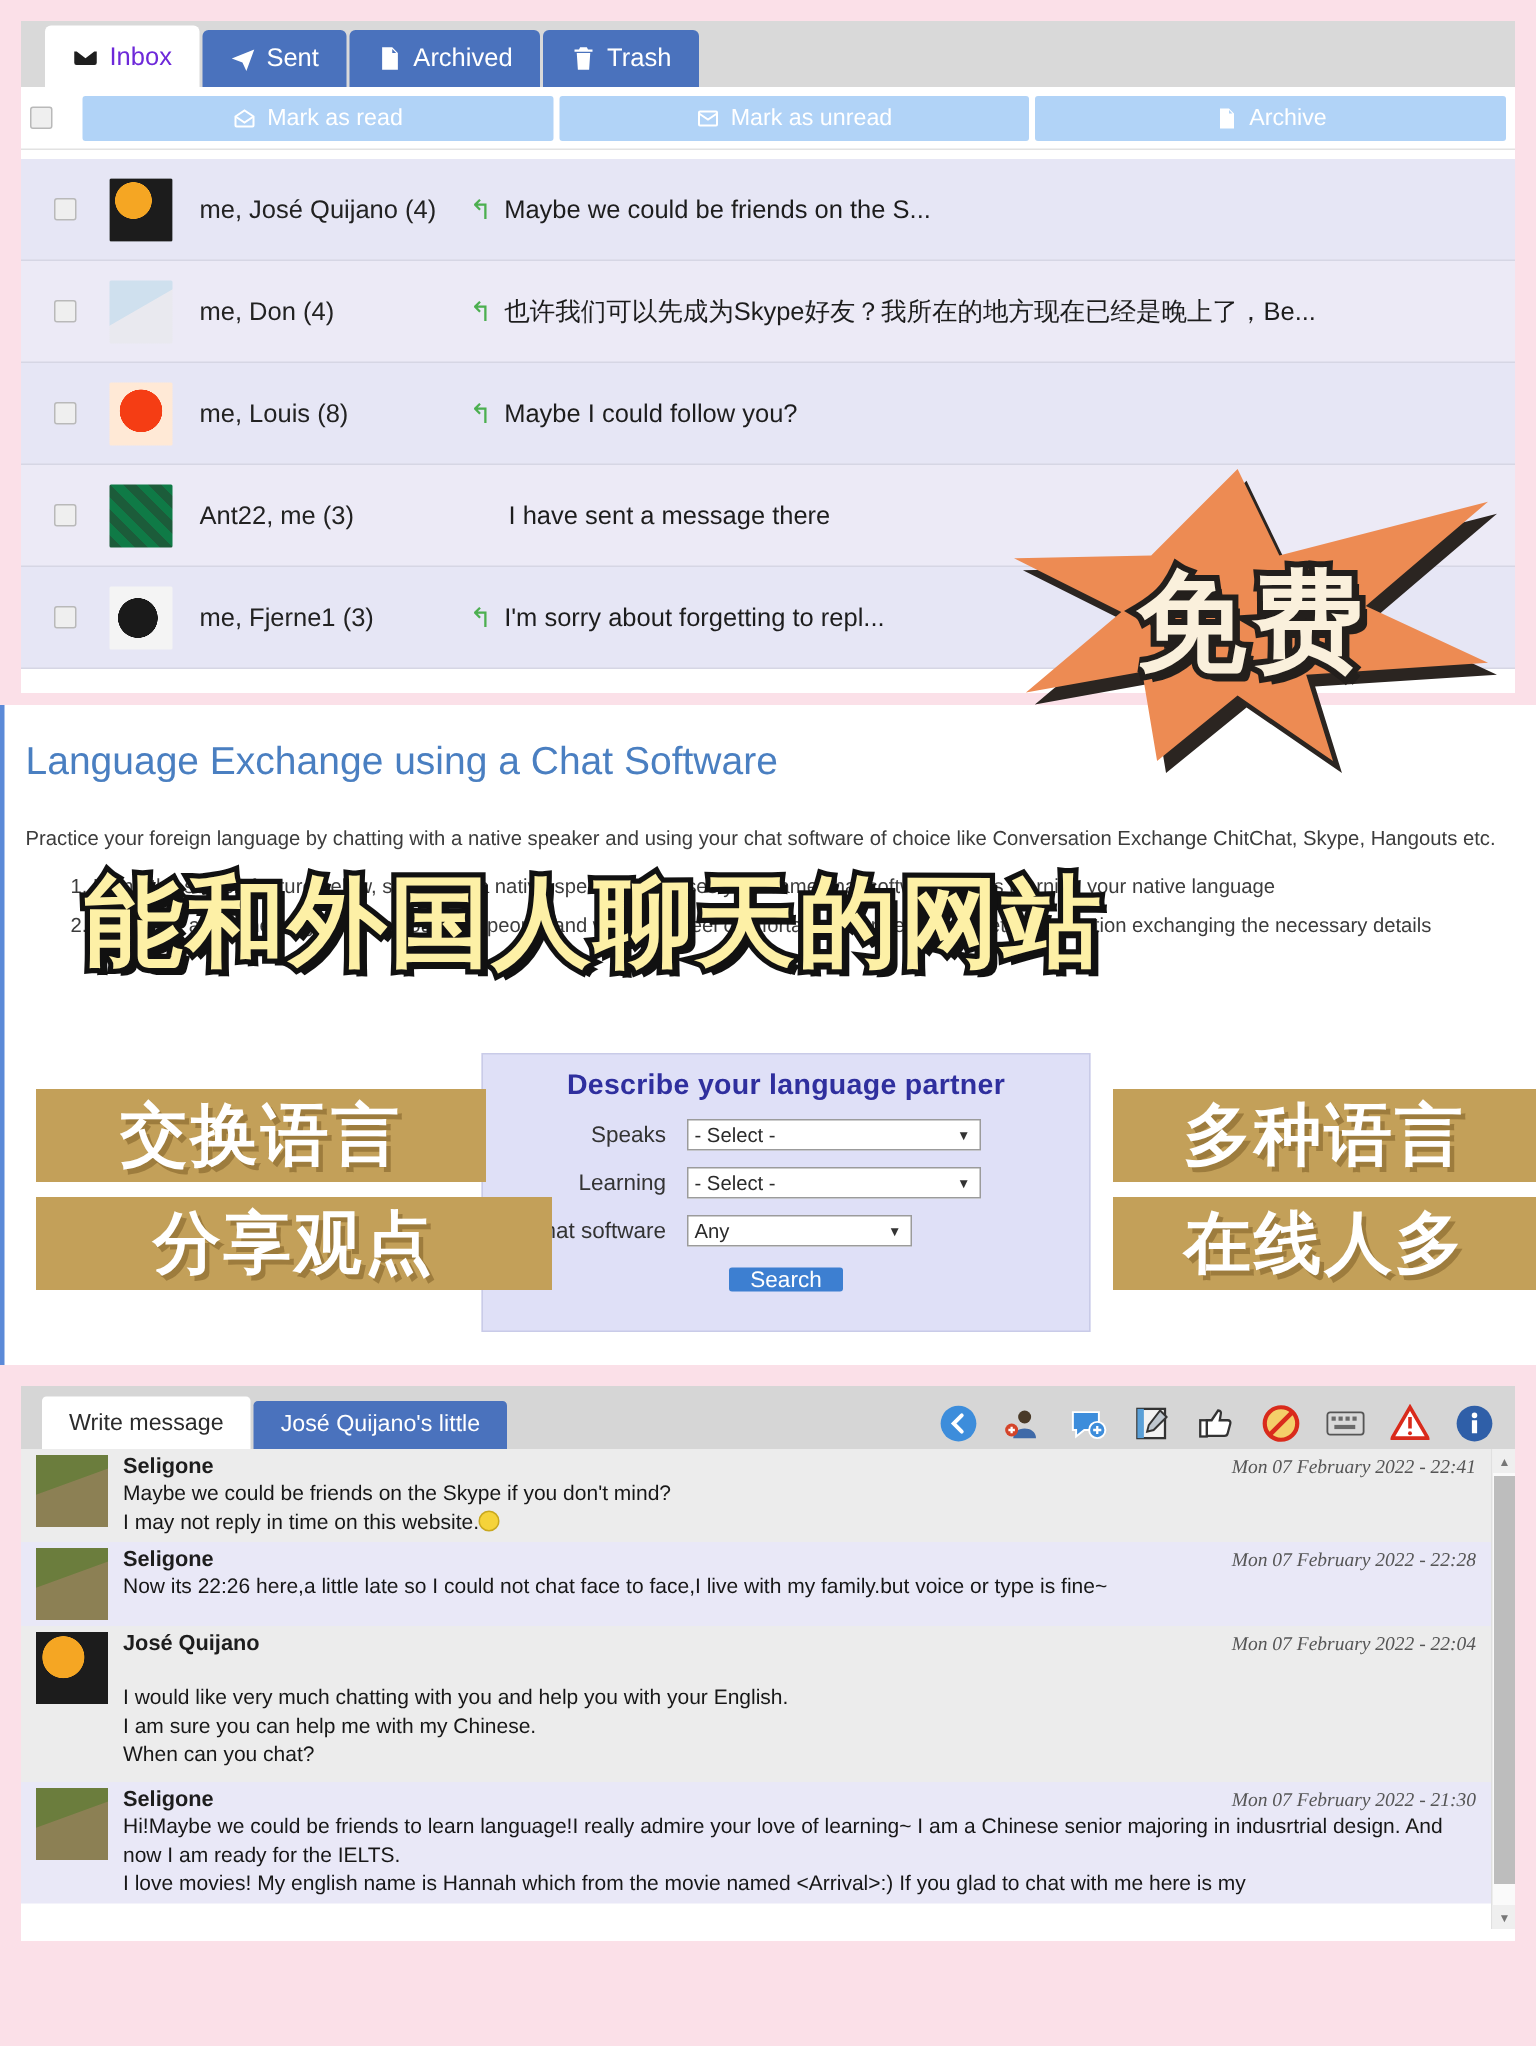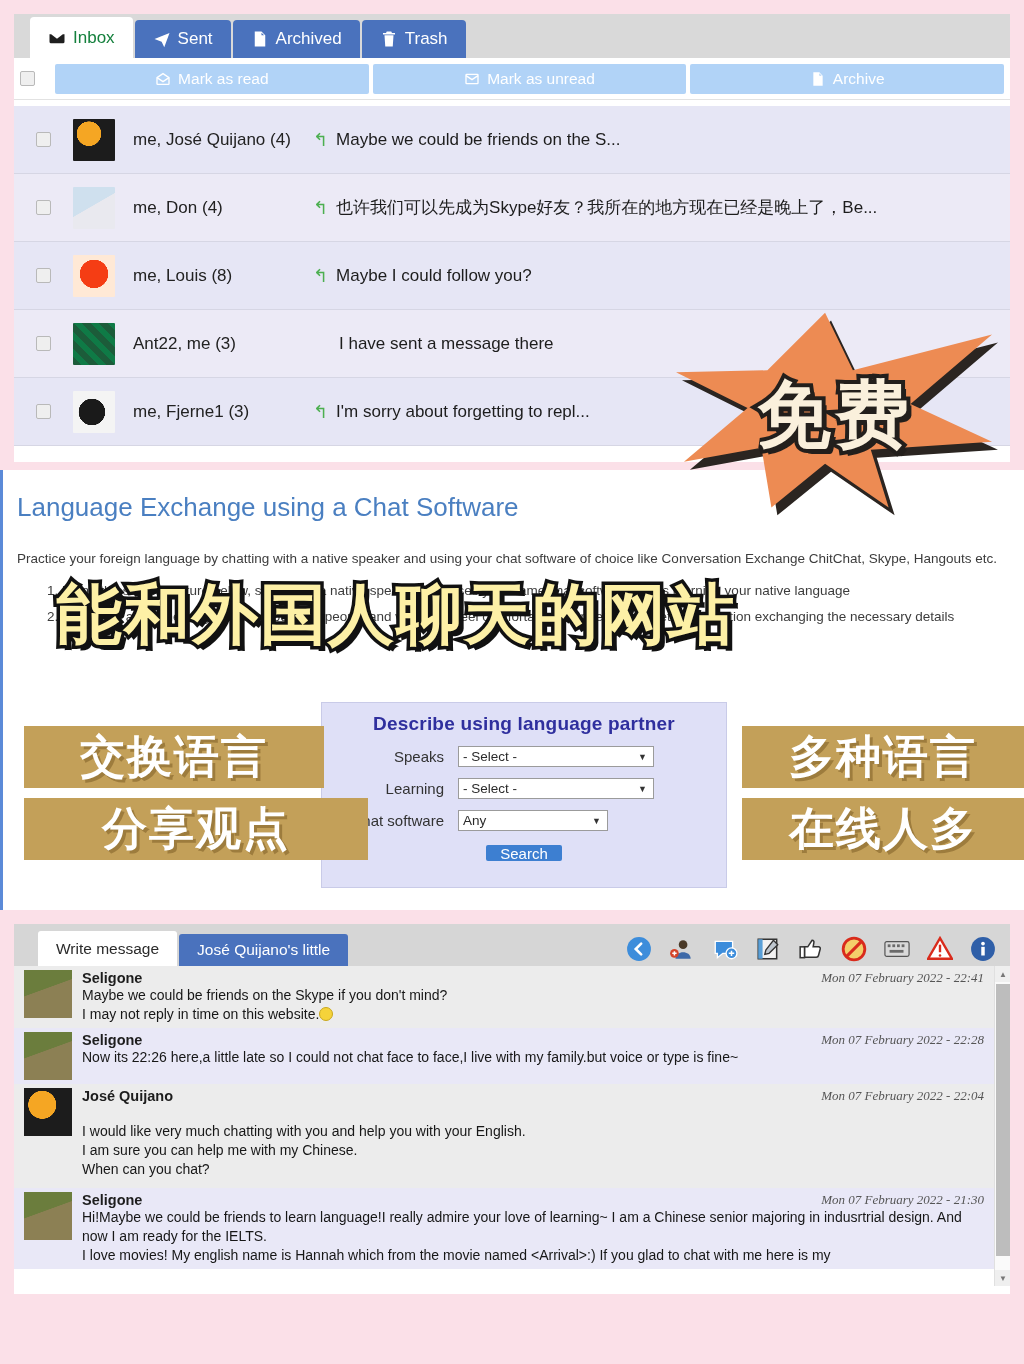--- a/index.html
+++ b/index.html
@@ -19,21 +19,21 @@
   .tabs-row {
     display: flex; align-items: flex-end; height: 44px;
     background: #d9d9d9; padding-left: 16px; gap: 2px;
   }
   .tab {
     height: 38px; padding: 0 18px; display: flex; align-items: center; gap: 7px;
     background: #4a72bd; color: #fff; font-size: 17px;
     border-top-left-radius: 4px; border-top-right-radius: 4px;
     white-space: nowrap;
   }
-  .tab.active { background: #ffffff; color: #15803d; height: 41px; }
+  .tab.active { background: #ffffff; color: #6d28d9; height: 41px; }
   .tab .ic { display: inline-flex; width: 18px; height: 18px; }
   .tab svg { width: 18px; height: 18px; }
 
   .bulk-row {
     display: flex; align-items: center; height: 42px;
     background: #fff; border-bottom: 1px solid #e2e2e2; padding: 0 6px;
   }
   .cb {
     width: 15px; height: 15px; background: #efefef;
     border: 1px solid #b9b9b9; border-radius: 2px; flex: none;
@@ -143,21 +143,21 @@
     letter-spacing: 4px; text-shadow: 5px 5px 0 #231f1c; padding-top: 8px;
   }
 
   
   .chat-panel {
     position: absolute; left: 14px; top: 924px; width: 996px; height: 370px;
     background: #ffffff; overflow: hidden;
   }
   .chat-tabs {
     display: flex; align-items: flex-end; height: 42px; background: #d6d6d6;
-    padding-left: 24px; gap: 2px; position: relative;
+    padding-left: 14px; gap: 2px; position: relative;
   }
   .ctab {
     height: 32px; padding: 0 18px; display: flex; align-items: center;
     font-size: 15.5px; background: #4a72bd; color: #fff;
     border-top-left-radius: 3px; border-top-right-radius: 3px;
   }
   .ctab.active { background: #fff; color: #2b2b2b; height: 35px; }
   .tool-icons {
     position: absolute; right: 14px; bottom: 4px; display: flex; gap: 17px; align-items: center;
   }
@@ -316,21 +316,21 @@
 
   <div class="mid">
     <div class="mid-title">Language Exchange using a Chat Software</div>
     <div class="mid-p">Practice your foreign language by chatting with a native speaker and using your chat software of choice like Conversation Exchange ChitChat, Skype, Hangouts etc.</div>
     <div class="mid-ol">
       <div>1. Using the search feature below, search for a native speaker who uses your same chat software and is learning your native language</div>
       <div>2. Exchange a few messages with a couple of people and when you feel comfortable arrange an internet conversation exchanging the necessary details</div>
     </div>
 
     <div class="search-box">
-      <div class="sb-title">Describe using language partner</div>
+      <div class="sb-title">Describe your language partner</div>
 
       <div class="sb-row">
         <div class="sb-label">Speaks</div>
         <div class="sb-sel w1">
           <span>- Select -</span>
           <span class="caret">▼</span>
         </div>
       </div>
 
       <div class="sb-row">

